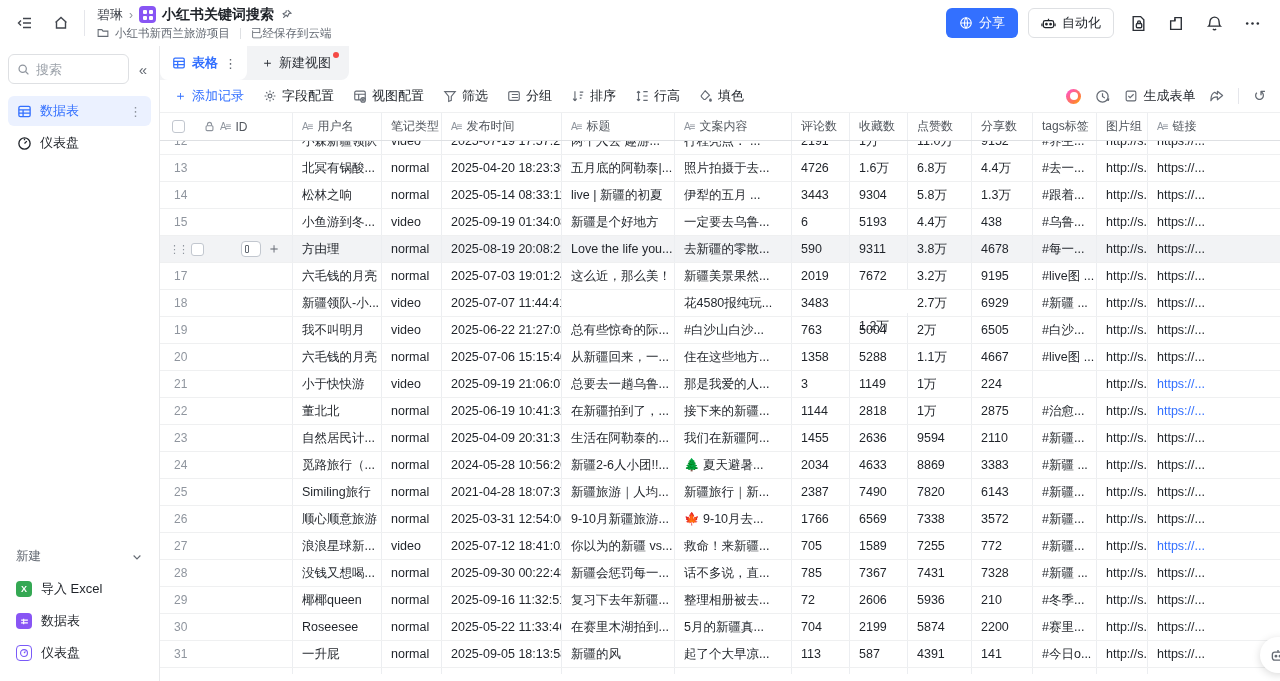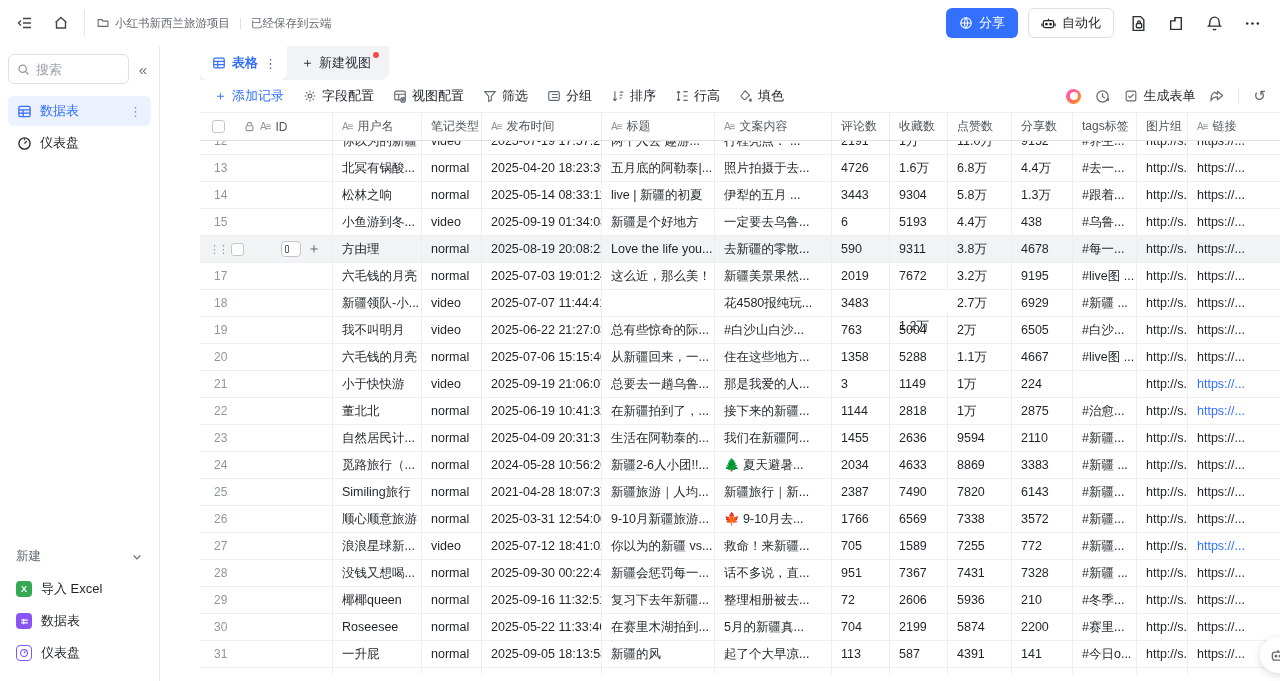--- a/index.html
+++ b/index.html
@@ -19,21 +19,21 @@
   .base-badge { width:17px; height:17px; border-radius:4px; background:#8855f4; display:grid; grid-template-columns:4px 4px; grid-template-rows:4px 4px; gap:2px; place-content:center; }
   .base-badge i { background:#fff; border-radius:1px; }
   .bc-line2 { display:flex; align-items:center; gap:6px; font-size:11.5px; color:#646a73; }
   .thin-div { width:1px; height:11px; background:#dee0e3; margin:0 4px; }
   .top-right { margin-left:auto; display:flex; align-items:center; gap:10px; }
   .btn-share { display:flex; align-items:center; gap:6px; background:#3370ff; color:#fff; font-size:13px; padding:6px 13px; border-radius:6px; cursor:pointer; }
   .btn-auto { display:flex; align-items:center; gap:6px; background:#fff; border:1px solid #dee0e3; color:#1f2329; font-size:13px; padding:5px 12px; border-radius:6px; cursor:pointer; }
   .top-ic { width:28px; height:28px; display:flex; align-items:center; justify-content:center; border-radius:5px; color:#2b2f36; cursor:pointer; }
 
   
-  .body { flex:1; display:flex; min-height:0;gap:40px; }
+  .body { flex:1; display:flex; min-height:0; }
   .sidebar { width:160px; flex:none; border-right:1px solid #e8e9eb; display:flex; flex-direction:column; padding:8px 8px 10px; }
   .search-row { display:flex; align-items:center; gap:6px; margin-bottom:12px; }
   .search-box { flex:1; display:flex; align-items:center; gap:6px; height:30px; border:1px solid #dee0e3; border-radius:6px; padding:0 8px; color:#8f959e; }
   .search-box input { border:none; outline:none; width:70px; font-size:13px; color:#1f2329; background:transparent; }
   .search-box input::placeholder { color:#9aa0a8; }
   .collapse { color:#646a73; font-size:15px; cursor:pointer; padding:2px 4px; }
   .nav-item { display:flex; align-items:center; gap:8px; height:30px; border-radius:6px; padding:0 8px; font-size:13px; color:#1f2329; cursor:pointer; margin-bottom:2px; }
   .nav-item.active { background:#ebf1ff; color:#3370ff; }
   .nav-item .mini-ic { width:16px; height:16px; display:flex; align-items:center; justify-content:center; flex:none; }
   .nav-item .dots { margin-left:auto; color:#8f959e; letter-spacing:1px; }
@@ -101,20 +101,36 @@
           </svg>
       </div>
       <div class="ibtn">
         <svg width="16" height="16" viewBox="0 0 16 16" fill="none" stroke="#42464e" stroke-width="1.4">
             <path d="M2.5 7.5L8 2.5l5.5 5M3.5 7v6h9V7"></path>
           </svg>
       </div>
     </div>
     <div class="vdiv"></div>
     <div class="bc-wrap">
+      <div class="bc-line1">
+        <span>碧琳</span>
+        <span class="bc-chev">›</span>
+        <span class="base-badge">
+            <i></i>
+            <i></i>
+            <i></i>
+            <i></i>
+          </span>
+        <span class="bc-title">小红书关键词搜索</span>
+        <span>
+          <svg width="13" height="13" viewBox="0 0 16 16" fill="none" stroke="#646a73" stroke-width="1.4">
+              <path d="M9.5 2.5l4 4-2.6.6-1.6 3.4-1.8-1.8L4 12.2M5.7 8.9L3.9 7.1l3.4-1.6.6-2.6"></path>
+            </svg>
+        </span>
+      </div>
       <div class="bc-line2">
         <span>
           <svg width="12" height="12" viewBox="0 0 16 16" fill="none" stroke="#646a73" stroke-width="1.4">
               <path d="M1.5 3.5h5l1.5 2h6.5v7h-13z"></path>
             </svg>
         </span>
         <span>小红书新西兰旅游项目</span>
         <span class="thin-div"></span>
         <span>已经保存到云端</span>
       </div>
@@ -408,21 +424,21 @@
             <div class="gc" style="width: 140px;">
               <span class="ticon">A≡</span>
               <span>链接</span>
             </div>
           </div>
         <div class="grid-body" id="grid-body">
             <div class="grow r" style="margin-top: -13px;">
               <div class="gc idcell" style="width: 133px;">
                 <span class="rownum">12</span>
               </div>
-              <div class="gc" style="width: 89px;">你以为的新疆</div>
+              <div class="gc" style="width: 89px;">小森新疆领队</div>
               <div class="gc" style="width: 60px;">video</div>
               <div class="gc" style="width: 120px;">2025-07-19 17:57:21</div>
               <div class="gc" style="width: 113px;">两个人去 趣游...</div>
               <div class="gc" style="width: 117px;">行程亮点： ...</div>
               <div class="gc" style="width: 58px;">2191</div>
               <div class="gc" style="width: 58px;">1万</div>
               <div class="gc" style="width: 64px;">11.0万</div>
               <div class="gc" style="width: 61px;">9152</div>
               <div class="gc" style="width: 64px;">#养生...</div>
               <div class="gc" style="width: 51px;">http://s...</div>
@@ -698,21 +714,21 @@
             </div>
             <div class="grow r">
               <div class="gc idcell" style="width: 133px;">
                 <span class="rownum">28</span>
               </div>
               <div class="gc" style="width: 89px;">没钱又想喝...</div>
               <div class="gc" style="width: 60px;">normal</div>
               <div class="gc" style="width: 120px;">2025-09-30 00:22:48</div>
               <div class="gc" style="width: 113px;">新疆会惩罚每一...</div>
               <div class="gc" style="width: 117px;">话不多说，直...</div>
-              <div class="gc" style="width: 58px;">951</div>
+              <div class="gc" style="width: 58px;">785</div>
               <div class="gc" style="width: 58px;">7367</div>
               <div class="gc" style="width: 64px;">7431</div>
               <div class="gc" style="width: 61px;">7328</div>
               <div class="gc" style="width: 64px;">#新疆 ...</div>
               <div class="gc" style="width: 51px;">http://s...</div>
               <div class="gc" style="width: 140px;">https://...</div>
             </div>
             <div class="grow r">
               <div class="gc idcell" style="width: 133px;">
                 <span class="rownum">29</span>

